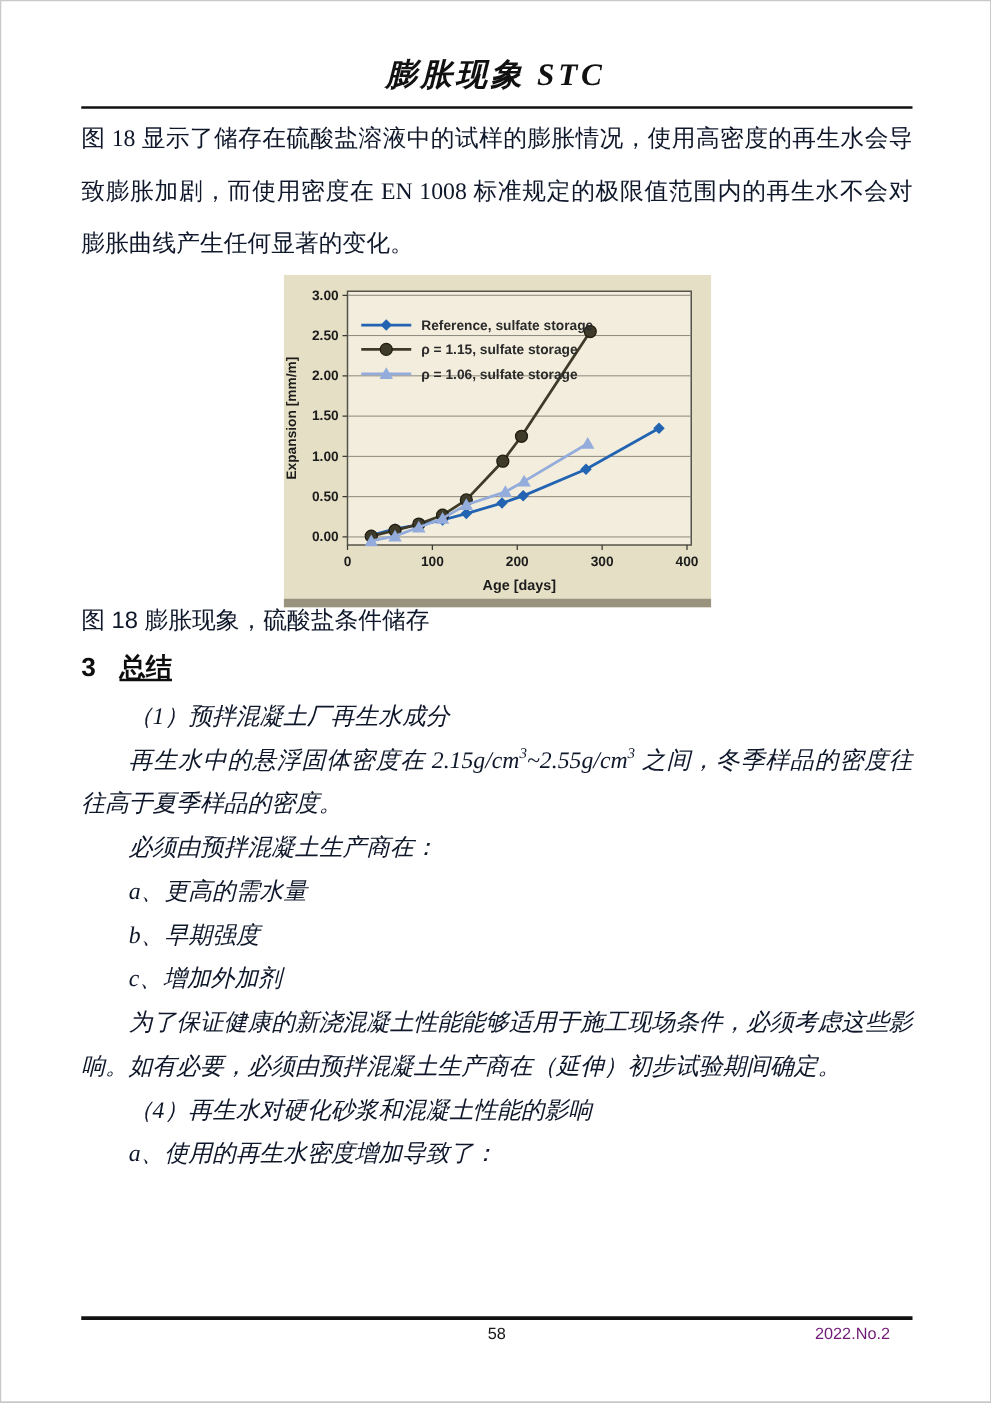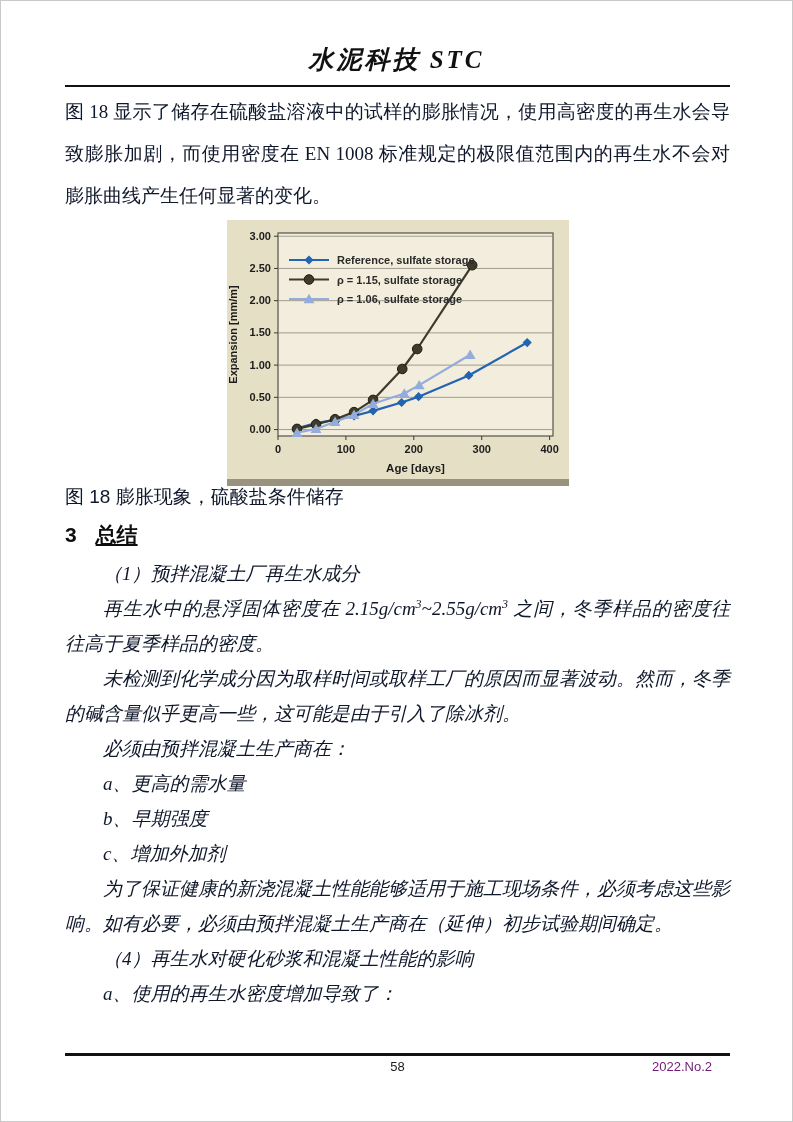--- a/index.html
+++ b/index.html
@@ -73,21 +73,21 @@
     position:absolute;top:1058px;right:80px;
     font-family:"Liberation Sans","DejaVu Sans",sans-serif;
     font-size:13px;color:#701a75;
   }
 </style>
 </head>
 <body>
 
 <div class="page">
 
-  <div class="header-title">水泥科技 STC</div>
+  <div class="header-title">膨胀现象 STC</div>
   <div class="header-rule"></div>
 
   <div class="content">
 
     <div class="intro">
       <p>图 18 显示了储存在硫酸盐溶液中的试样的膨胀情况，使用高密度的再生水会导致膨胀加剧，而使用密度在 EN 1008 标准规定的极限值范围内的再生水不会对膨胀曲线产生任何显著的变化。</p>
     </div>
 
     <div class="figure">
       <svg id="chart-svg" width="342" height="266" viewBox="0 0 342 266" xmlns="http://www.w3.org/2000/svg">
@@ -167,21 +167,20 @@
         </svg>
     </div>
 
     <p class="figure-caption">图 18  膨胀现象，硫酸盐条件储存</p>
 
     <h2 class="section-heading"><span>3</span><span class="title-gap">总结</span></h2>
 
     <div class="summary">
       <p class="indent">（1）预拌混凝土厂再生水成分</p>
       <p class="indent"><span>再生水中的悬浮固体密度在 2.15g/cm</span><sup>3</sup><span>~2.55g/cm</span><sup>3</sup><span> 之间，冬季样品的密度往往高于夏季样品的密度。</span></p>
-      <p class="indent">未检测到化学成分因为取样时间或取样工厂的原因而显著波动。然而，冬季的碱含量似乎更高一些，这可能是由于引入了除冰剂。</p>
       <p class="indent">必须由预拌混凝土生产商在：</p>
       <p class="indent">a、更高的需水量</p>
       <p class="indent">b、早期强度</p>
       <p class="indent">c、增加外加剂</p>
       <p class="indent">为了保证健康的新浇混凝土性能能够适用于施工现场条件，必须考虑这些影响。如有必要，必须由预拌混凝土生产商在（延伸）初步试验期间确定。</p>
       <p class="indent">（4）再生水对硬化砂浆和混凝土性能的影响</p>
       <p class="indent">a、使用的再生水密度增加导致了：</p>
     </div>
 
   </div>

